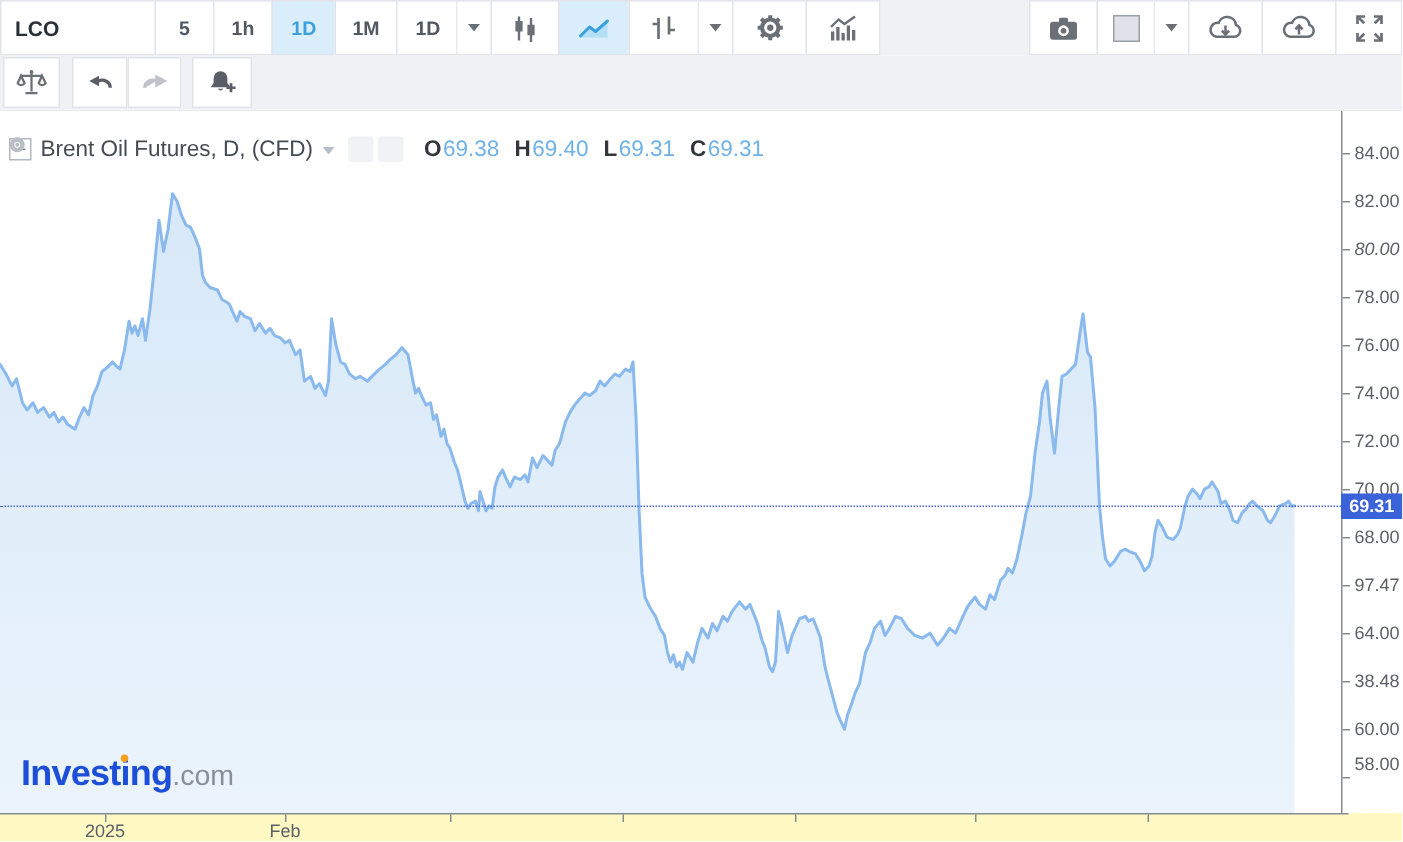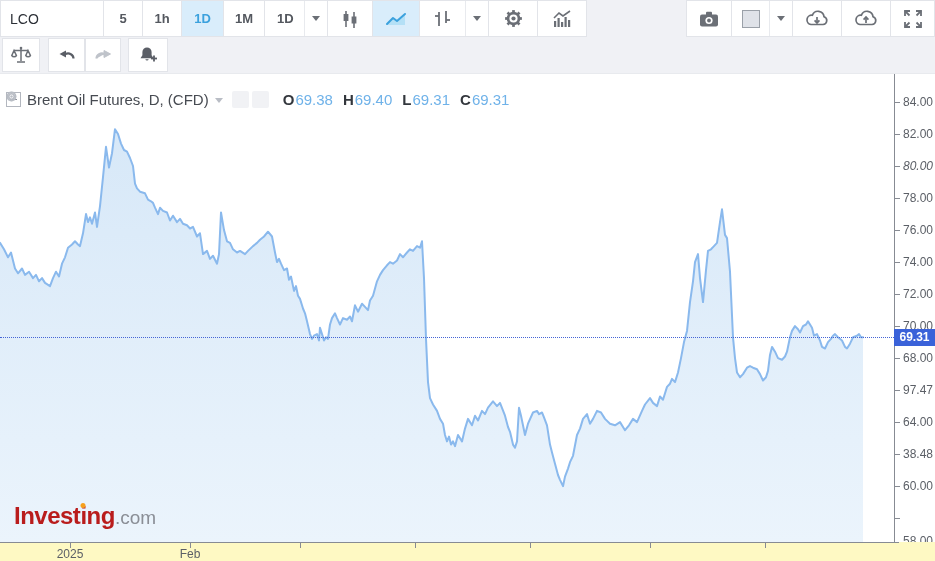--- a/index.html
+++ b/index.html
@@ -6,21 +6,21 @@
   body{width:935px;height:561px;overflow:hidden;font-family:"Liberation Sans","DejaVu Sans",sans-serif;}
   .app{position:relative;width:935px;height:561px;background:#fff;overflow:hidden;}
   
   .tbrow{position:absolute;left:0;width:935px;background:#f0f1f5;display:flex;align-items:stretch;box-sizing:border-box;}
   .row1{top:0;height:37px;}
   .row2{top:37px;height:36px;background:#f0f1f5;align-items:flex-start;}
   .btn{box-sizing:border-box;background:#fff;border:1px solid #e2e4e9;display:flex;align-items:center;justify-content:center;cursor:pointer;}
   .row1 .btn{height:37px;margin-left:-1px;}
   .row2 .btn{height:34px;margin-top:1px;}
   .btn.first{margin-left:0;}
-  .symbol-btn{width:104px;justify-content:flex-start;padding-left:9px;font-size:14px;font-weight:normal;color:#2b2f36;}
+  .symbol-btn{width:104px;justify-content:flex-start;padding-left:9px;font-size:14px;font-weight:bold;color:#2b2f36;}
   .int-btn{font-size:13px;font-weight:bold;color:#54585f;}
   .int-btn.active{background:#d9edfb;color:#3ba1dd;}
   .icon-btn svg{display:block;}
   .active-icon{background:#d9edfb;}
   .caret{width:0;height:0;border-left:4px solid transparent;border-right:4px solid transparent;border-top:5px solid #6b6f76;}
   .combo-caret{width:22px;align-self:stretch;display:flex;align-items:center;justify-content:center;border-left:1px solid #e8eaee;}
   .spacer{flex:1;}
   .gap2{margin-left:2px;}.gap3{margin-left:3px;}.gap4{margin-left:4px;}.gap7{margin-left:7px;}.gap8{margin-left:8px;}.gap10{margin-left:10px;}
   .disabled svg *{stroke:#bfc3ca;fill:#bfc3ca;}
   
@@ -42,21 +42,21 @@
   .collapse-box i{display:block;width:7px;height:1px;background:#8a8e96;}
   .lg-title{white-space:nowrap;}
   .lg-caret{width:0;height:0;border-left:4px solid transparent;border-right:4px solid transparent;border-top:5px solid #b9bdc5;margin:2px 6px 0 6px;}
   .mini-box{width:17px;height:17px;background:#f1f2f5;border-radius:2px;display:flex;align-items:center;justify-content:center;margin-left:3px;}
   .ohlc{display:flex;align-items:center;margin-left:14px;}
   .ohlc .k{color:#33373d;font-weight:bold;margin-left:10px;}
   .ohlc .v{color:#6fb2e9;margin-left:1px;}
   .ohlc .k.first{margin-left:0;}
   
   .watermark{position:absolute;left:14px;top:428px;z-index:2;display:flex;align-items:baseline;}
-  .wm-main{font-size:24px;font-weight:bold;color:#b91c1c;letter-spacing:-0.5px;}
+  .wm-main{font-size:24px;font-weight:bold;color:#1d4ed8;letter-spacing:-0.5px;}
   .wm-i{position:relative;}
   .wm-i::before{content:'';position:absolute;left:50%;transform:translateX(-50%);top:1px;width:5px;height:5px;border-radius:50%;background:#f6a01d;}
   .wm-suffix{font-size:19px;color:#8a8e96;}
 </style>
 </head>
 <body>
 
 <div class="app">
 
   <div class="tbrow row1">
@@ -304,21 +304,21 @@
       <div class="ylab" style="top: 277.121px;">68.00</div>
       <div class="ydash" style="top: 316.135px;"></div>
       <div class="ylab" style="top: 309.135px;">97.47</div>
       <div class="ydash" style="top: 348.148px;"></div>
       <div class="ylab" style="top: 341.148px;">64.00</div>
       <div class="ydash" style="top: 380.162px;"></div>
       <div class="ylab" style="top: 373.162px;">38.48</div>
       <div class="ydash" style="top: 412.176px;"></div>
       <div class="ylab" style="top: 405.176px;">60.00</div>
       <div class="ydash" style="top: 444.189px;"></div>
-      <div class="ylab" style="top: 460px;">58.00</div>
+      <div class="ylab" style="top: 428px;">58.00</div>
     </div>
 
   <div class="xaxis" id="xaxis">
     <div class="axline"></div>
   <div class="xdash" style="left: 70px;"></div>
       <div class="xlab" style="left: 70px;">2025</div>
       <div class="xdash" style="left: 190px;"></div>
       <div class="xlab" style="left: 190px;">Feb</div>
       <div class="xdash" style="left: 300px;"></div>
       <div class="xdash" style="left: 415px;"></div>

